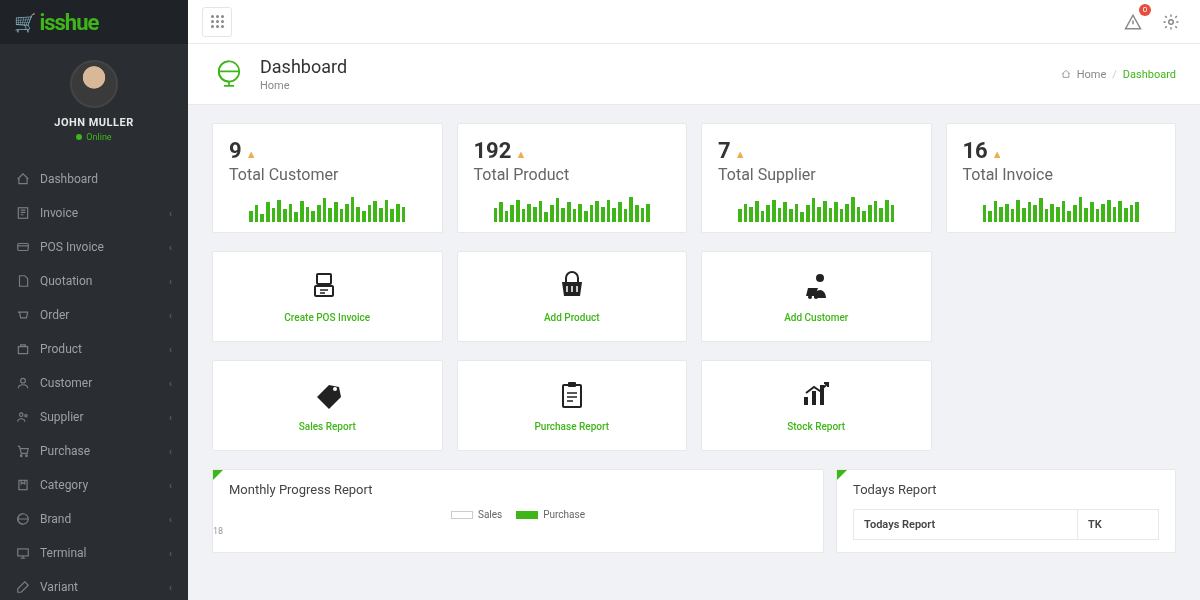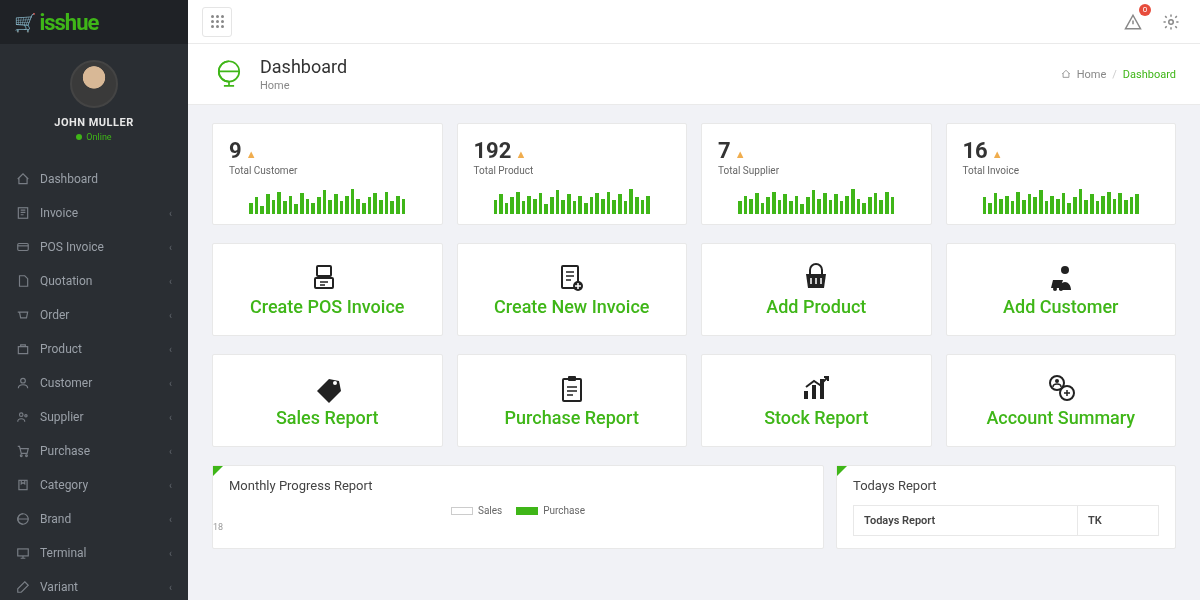--- a/index.html
+++ b/index.html
@@ -32,26 +32,26 @@
 .page-title { font-size: 18px; font-weight: 400; color: #333; }
 .page-subtitle { font-size: 11px; color: #888; margin-top: 2px; }
 .breadcrumb { margin-left: auto; font-size: 11px; color: #888; display: flex; align-items: center; gap: 6px; }
 .breadcrumb .active { color: #3fb618; }
 .breadcrumb .sep { color: #ccc; }
 .content { flex: 1; overflow-y: auto; padding: 18px 24px; }
 .row { display: grid; grid-template-columns: repeat(4, 1fr); gap: 14px; margin-bottom: 18px; }
 .stat-card { background: #fff; border: 1px solid #e8e8e8; border-radius: 2px; padding: 14px 16px 10px; }
 .stat-value { font-size: 22px; font-weight: 700; color: #333; display: flex; align-items: baseline; gap: 4px; }
 .stat-arrow { color: #f0ad4e; font-size: 11px; }
-.stat-label { font-size: 10px; color: #666; margin-top: 2px; }
+.stat-label { font-size: 16px; color: #666; margin-top: 2px; }
 .sparkline { margin-top: 10px; height: 28px; display: flex; align-items: flex-end; gap: 2px; padding: 0 20px; }
 .sparkline span { flex: 1; background: #3fb618; }
 .action-card { background: #fff; border: 1px solid #e8e8e8; border-radius: 2px; padding: 18px 10px; display: flex; flex-direction: column; align-items: center; cursor: pointer; }
 .action-icon { height: 32px; display: flex; align-items: center; justify-content: center; color: #222; font-size: 28px; }
-.action-label { margin-top: 2px; color: #3fb618; font-size: 18px; font-weight: 500; }
+.action-label { margin-top: 10px; color: #3fb618; font-size: 10px; font-weight: 500; }
 .report-row { display: grid; grid-template-columns: 1fr 340px; gap: 12px; }
 .panel { background: #fff; border: 1px solid #e8e8e8; border-radius: 2px; position: relative; }
 .panel-corner { position: absolute; top: 0; left: 0; width: 0; height: 0; border-top: 10px solid #3fb618; border-right: 10px solid transparent; }
 .panel-title { font-size: 13px; color: #444; padding: 12px 16px; }
 .chart-area { padding: 0 0 12px; }
 .legend { display: flex; justify-content: center; gap: 14px; font-size: 10px; color: #666; margin-bottom: 6px; }
 .legend-item { display: flex; align-items: center; gap: 5px; }
 .legend-swatch { width: 22px; height: 8px; }
 .legend-swatch.sales { background: #fff; border: 1px solid #ccc; }
 .legend-swatch.purchase { background: #3fb618; }
@@ -394,31 +394,20 @@
               <svg width="32" height="32" viewBox="0 0 32 32" fill="#222">
                 <rect x="6" y="4" width="14" height="10" rx="1" fill="none" stroke="#222" stroke-width="2"></rect>
                 <rect x="4" y="16" width="18" height="10" rx="1" fill="none" stroke="#222" stroke-width="2"></rect>
                 <path d="M9 20h8M9 23h5" stroke="#222" stroke-width="1.5"></path>
               </svg>
             </div>
           <div class="action-label">Create POS Invoice</div>
         </div>
         <div class="action-card">
           <div class="action-icon">
-              <svg width="32" height="32" viewBox="0 0 32 32">
-                <rect x="6" y="4" width="16" height="22" rx="1" fill="none" stroke="#222" stroke-width="2"></rect>
-                <path d="M10 10h8M10 14h8M10 18h5" stroke="#222" stroke-width="1.5"></path>
-                <circle cx="22" cy="24" r="5" fill="#222"></circle>
-                <path d="M22 21v6M19 24h6" stroke="#fff" stroke-width="1.5"></path>
-              </svg>
-            </div>
-          <div class="action-label">Create New Invoice</div>
-        </div>
-        <div class="action-card">
-          <div class="action-icon">
               <svg width="32" height="32" viewBox="0 0 32 32" fill="#222">
                 <path d="M6 12h20l-2 14H8z"></path>
                 <path d="M10 12V8a6 6 0 0112 0v4" fill="none" stroke="#222" stroke-width="2"></path>
                 <path d="M11 16v6M16 16v6M21 16v6" stroke="#fff" stroke-width="1.5"></path>
               </svg>
             </div>
           <div class="action-label">Add Product</div>
         </div>
         <div class="action-card">
           <div class="action-icon">
@@ -455,32 +444,20 @@
         </div>
         <div class="action-card">
           <div class="action-icon">
               <svg width="32" height="32" viewBox="0 0 32 32" fill="#222">
                 <path d="M4 26h4v-8H4zM12 26h4V12h-4zM20 26h4V6h-4z"></path>
                 <path d="M6 14l8-6 6 4 8-8" fill="none" stroke="#222" stroke-width="2"></path>
                 <path d="M24 4h4v4" fill="none" stroke="#222" stroke-width="2"></path>
               </svg>
             </div>
           <div class="action-label">Stock Report</div>
-        </div>
-        <div class="action-card">
-          <div class="action-icon">
-              <svg width="32" height="32" viewBox="0 0 32 32">
-                <circle cx="12" cy="10" r="7" fill="none" stroke="#222" stroke-width="2"></circle>
-                <circle cx="12" cy="8" r="2" fill="#222"></circle>
-                <path d="M8 14c0-2 2-3 4-3s4 1 4 3" fill="none" stroke="#222" stroke-width="1.5"></path>
-                <circle cx="22" cy="20" r="7" fill="none" stroke="#222" stroke-width="2"></circle>
-                <path d="M19 20h6M22 17v6" stroke="#222" stroke-width="1.5"></path>
-              </svg>
-            </div>
-          <div class="action-label">Account Summary</div>
         </div>
       </div>
 
       <div class="report-row">
         <div class="panel">
           <div class="panel-corner"></div>
           <div class="panel-title">Monthly Progress Report</div>
           <div class="chart-area">
             <div class="legend">
               <div class="legend-item">

